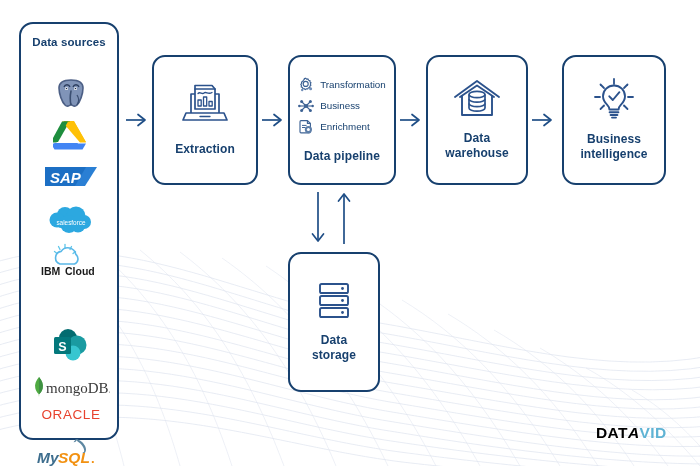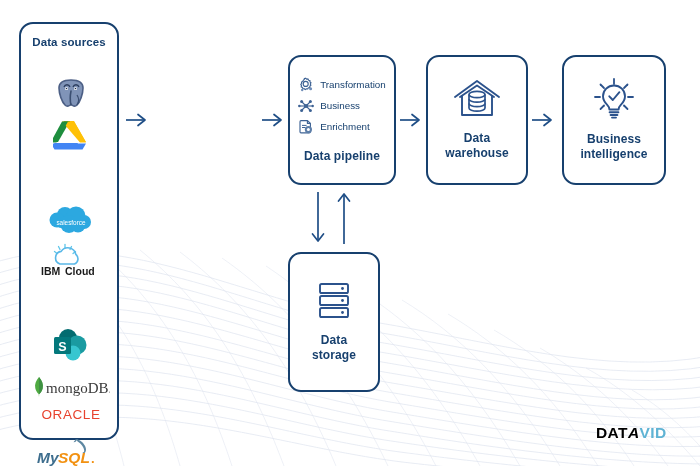--- a/index.html
+++ b/index.html
@@ -140,20 +140,27 @@
       <svg width="36" height="32" viewBox="0 0 36 32">
         <path d="M12,2 L24,2 L36,23 L30,23 L18,2 Z" transform="translate(-3,0)" fill="#ffc107"></path>
         <path d="M12,2 L0,23 L6,23 L18,2 Z" transform="translate(-1,0)" fill="#1e8e3e"></path>
         <path d="M1,24 L7,24 L31,24 L25,24 L22,30 L4,30 Z" fill="#4285f4"></path>
         <path d="M9,2.5 L21,2.5 L33,23.5 L27,23.5 Z" fill="#ffc107"></path>
         <path d="M9,2.5 L-2.5,23.5 L3.5,23.5 L15,2.5 Z" fill="#1e8e3e"></path>
         <path d="M-2,24.5 L33,24.5 L29.5,30.5 L1.5,30.5 Z" fill="#4285f4"></path>
       </svg>
     </div>
 
+    <div class="logo-slot" style="top:134px;">
+      <svg width="52" height="24" viewBox="0 0 52 24">
+        <path d="M0,2 L40,2 L52,2 L40,21 L0,21 Z" fill="#2a7fd4"></path>
+        <path d="M0,2 L41,2 L30,21 L0,21 Z" fill="#1c6fc4"></path>
+        <text x="5" y="17.5" font-family="'Liberation Sans',sans-serif" font-size="15" font-weight="bold" font-style="italic" fill="#ffffff">SAP</text>
+      </svg>
+    </div>
 
     <div class="logo-slot" style="top:176px;">
       <svg width="46" height="32" viewBox="0 0 46 32">
         <g fill="#2ca8e0">
           <circle cx="17" cy="12" r="8"></circle>
           <circle cx="28" cy="13" r="9.5"></circle>
           <circle cx="9" cy="17" r="7.5"></circle>
           <circle cx="36" cy="19" r="7"></circle>
           <circle cx="21" cy="21" r="9"></circle>
           <circle cx="30" cy="22" r="7.5"></circle>
@@ -237,20 +244,36 @@
   <svg class="arrow" id="arrow-down" width="16" height="52" viewBox="0 0 16 52">
     <line x1="8" y1="0" x2="8" y2="48" stroke="#1f4e86" stroke-width="1.7"></line>
     <polyline points="2.5,42 8,49 13.5,42" fill="none" stroke="#1f4e86" stroke-width="1.7" stroke-linecap="round" stroke-linejoin="round"></polyline>
   </svg>
 
   <svg class="arrow" id="arrow-up" width="16" height="52" viewBox="0 0 16 52">
     <line x1="8" y1="52" x2="8" y2="3" stroke="#1f4e86" stroke-width="1.7"></line>
     <polyline points="2.5,9 8,2 13.5,9" fill="none" stroke="#1f4e86" stroke-width="1.7" stroke-linecap="round" stroke-linejoin="round"></polyline>
   </svg>
 
+  <div class="flowbox" id="box-extraction">
+    <svg class="box-icon" width="46" height="42" viewBox="0 0 46 42">
+      <g fill="none" stroke="#2b528c" stroke-width="1.7" stroke-linejoin="round" stroke-linecap="round">
+        <path d="M9,29 L9,10 L37,10 L37,29"></path>
+        <path d="M13,5 L33,5 L33,25 L13,25 Z" fill="#ffffff"></path>
+        <path d="M13,5 L13,1.5 L30,1.5 L33,5"></path>
+        <path d="M16,9.5 C18,7 20,11 22,9 C24,7 26,11 30,8.5" stroke-width="1.3"></path>
+        <rect x="16" y="16" width="3.2" height="6" stroke-width="1.3"></rect>
+        <rect x="21.5" y="13" width="3.2" height="9" stroke-width="1.3"></rect>
+        <rect x="27" y="17.5" width="3.2" height="4.5" stroke-width="1.3"></rect>
+        <path d="M4,29 L42,29 L45,36 L1,36 Z" fill="#ffffff"></path>
+        <line x1="18" y1="32.5" x2="28" y2="32.5" stroke-width="1.3"></line>
+      </g>
+    </svg>
+    <div class="box-label">Extraction</div>
+  </div>
 
   <div class="flowbox" id="box-pipeline">
     <div id="pipeline-rows">
 
       <div class="pipe-row">
         <svg width="16" height="16" viewBox="0 0 16 16">
           <g fill="none" stroke="#3d6294" stroke-width="1.15" stroke-linejoin="round">
             <path d="M6.3,1.6 L7.6,1.2 L8.6,2.2 L10,1.9 L10.6,3.2 L12,3.5 L11.9,4.9 L13,5.8 L12.3,7 L12.9,8.3 L11.8,9.2 L11.8,10.6 L10.4,10.8 L9.7,12 L8.4,11.8 L7.3,12.6 L6.3,11.7 L4.9,11.8 L4.5,10.5 L3.2,9.9 L3.5,8.6 L2.8,7.4 L3.7,6.4 L3.5,5 L4.8,4.5 L5.3,3.2 L6.3,2.6 Z"></path>
             <circle cx="7.7" cy="6.9" r="2.5"></circle>
           </g>

